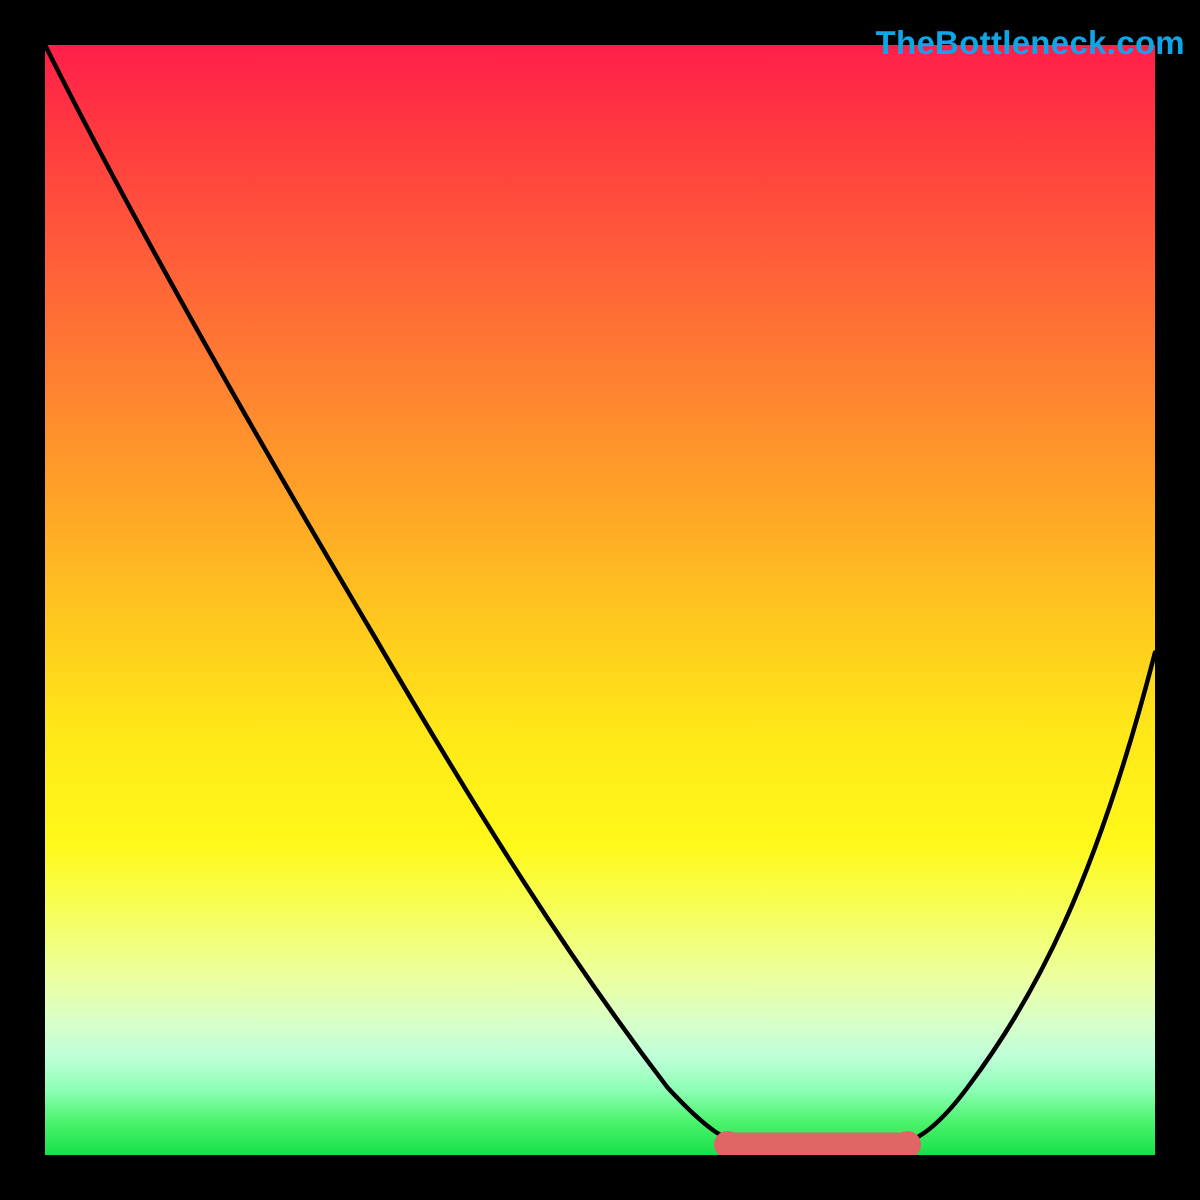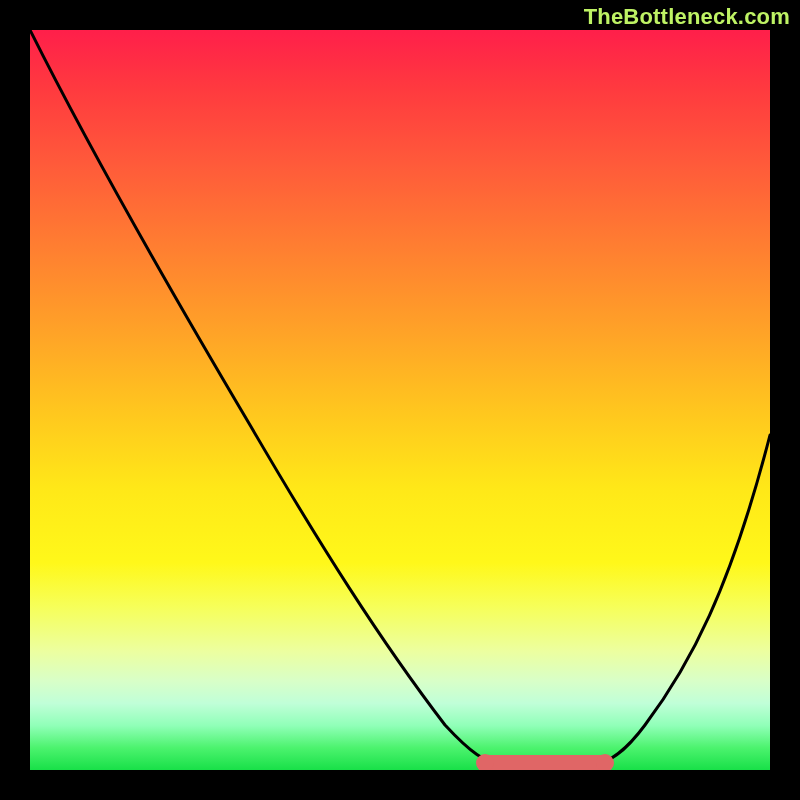--- a/index.html
+++ b/index.html
@@ -12,23 +12,23 @@
     font-family: Arial, Helvetica, sans-serif;
   }
   .frame {
     position: relative;
     width: 800px;
     height: 800px;
     background: #000;
   }
   .watermark {
     position: absolute;
-    top: 4px;
+    top: 16px;
     right: 10px;
-    color: #bef264;
+    color: #0ea5e9;
     font-size: 22px;
     font-weight: 600;
     letter-spacing: 0.2px;
     z-index: 50;
   }
   .plot-area {
     position: absolute;
     left: 30px;
     top: 30px;
     width: 740px;

